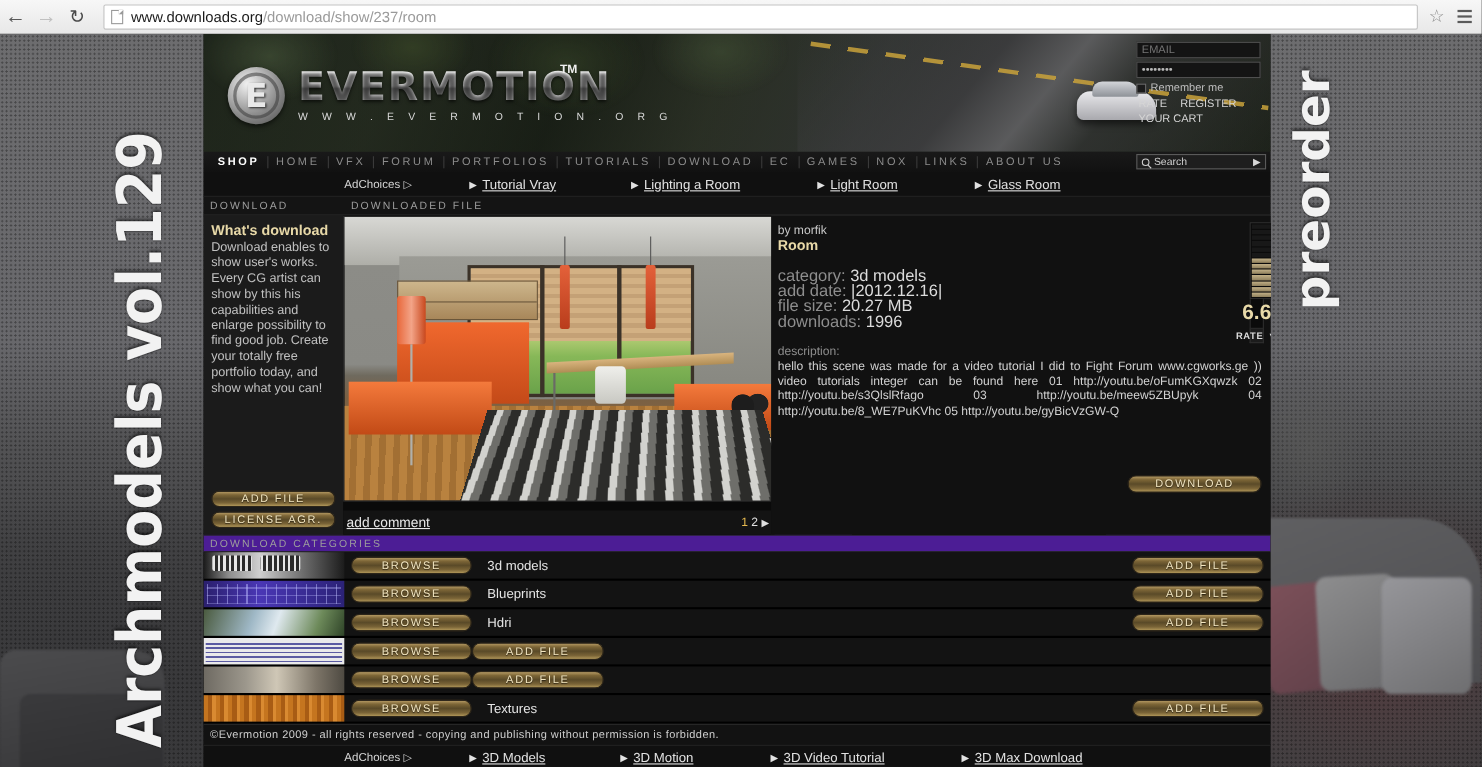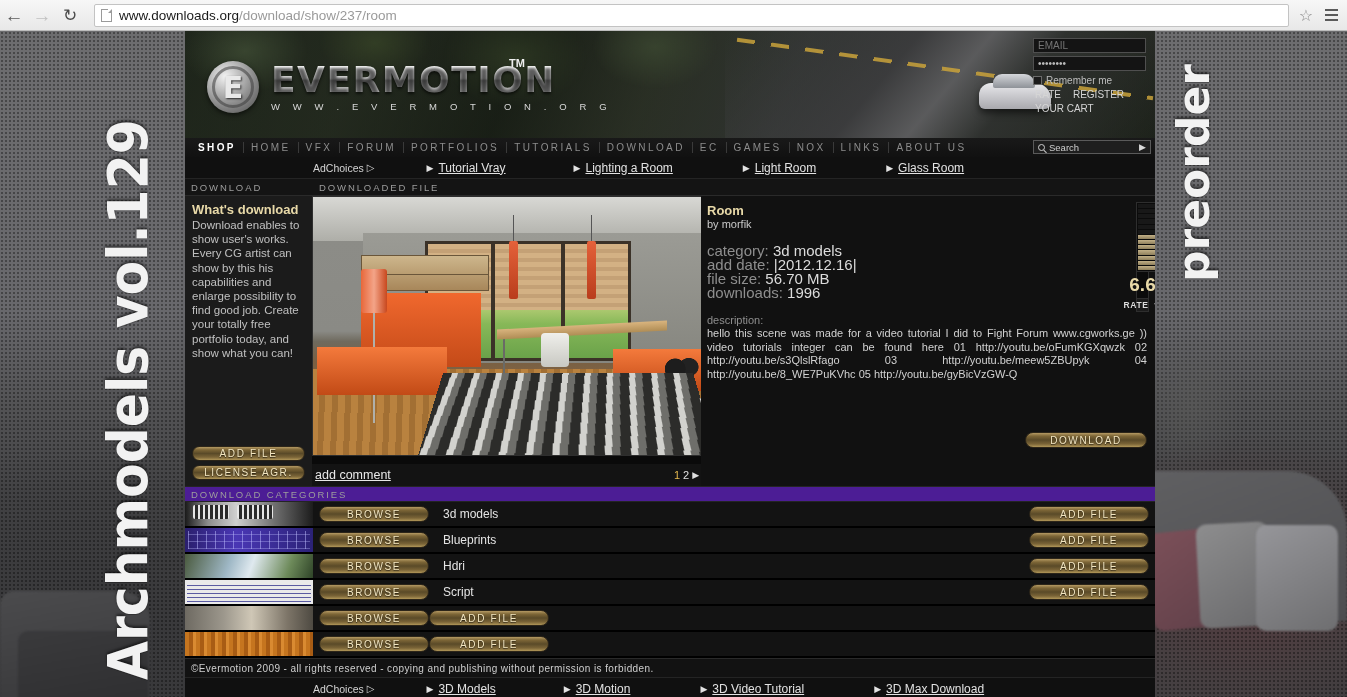--- a/index.html
+++ b/index.html
@@ -465,27 +465,27 @@
         <a href="#" class="ac">add comment</a>
         <div id="pager">
           <span class="cur">1</span>
           <span>2</span>
           <span class="tri">▶</span>
         </div>
       </div>
     </div>
 
     <div id="rightcol">
+      <div id="file-author">by morfik</div>
       <div id="file-title">Room</div>
-      <div id="file-author">by morfik</div>
 
       <div class="meta">
         <div><span>category:</span> <b>3d models</b></div>
         <div><span>add date:</span> <b>|2012.12.16|</b></div>
-        <div><span>file size:</span> <b>56.70 MB</b></div>
+        <div><span>file size:</span> <b>20.27 MB</b></div>
         <div><span>downloads:</span> <b>1996</b></div>
       </div>
 
       <div id="desc-label">description:</div>
       <div id="desc-body">hello this scene was made for a video tutorial I did to Fight Forum www.cgworks.ge )) video tutorials integer can be found here 01 http://youtu.be/oFumKGXqwzk 02 http://youtu.be/s3QlslRfago 03 http://youtu.be/meew5ZBUpyk 04 http://youtu.be/8_WE7PuKVhc 05 http://youtu.be/gyBicVzGW-Q</div>
 
       <div id="rating">
         <div class="bars" id="rating-bars">
             <i class="on"></i>
             <i class="on"></i>
@@ -528,31 +528,31 @@
   </div>
   <div class="cat-row">
     <div class="cat-thumb th-hdri"></div>
     <div class="gold-btn cat-browse">BROWSE</div>
     <div class="cat-label">Hdri</div>
     <div class="gold-btn cat-add">ADD FILE</div>
   </div>
   <div class="cat-row">
     <div class="cat-thumb th-script"></div>
     <div class="gold-btn cat-browse">BROWSE</div>
-    <div class="cat-label">Script</div>
     <div class="gold-btn cat-add">ADD FILE</div>
   </div>
   <div class="cat-row">
     <div class="cat-thumb th-shader"></div>
     <div class="gold-btn cat-browse">BROWSE</div>
     <div class="gold-btn cat-add">ADD FILE</div>
   </div>
   <div class="cat-row">
     <div class="cat-thumb th-tex"></div>
     <div class="gold-btn cat-browse">BROWSE</div>
+    <div class="cat-label">Textures</div>
     <div class="gold-btn cat-add">ADD FILE</div>
   </div>
 
   <div id="copyright">©Evermotion 2009 - all rights reserved - copying and publishing without permission is forbidden.</div>
 
   <div class="ad-strip" id="foot-ads">
     <span class="adchoices">
       <span>AdChoices</span>
       <span class="adico">▷</span>
     </span>

